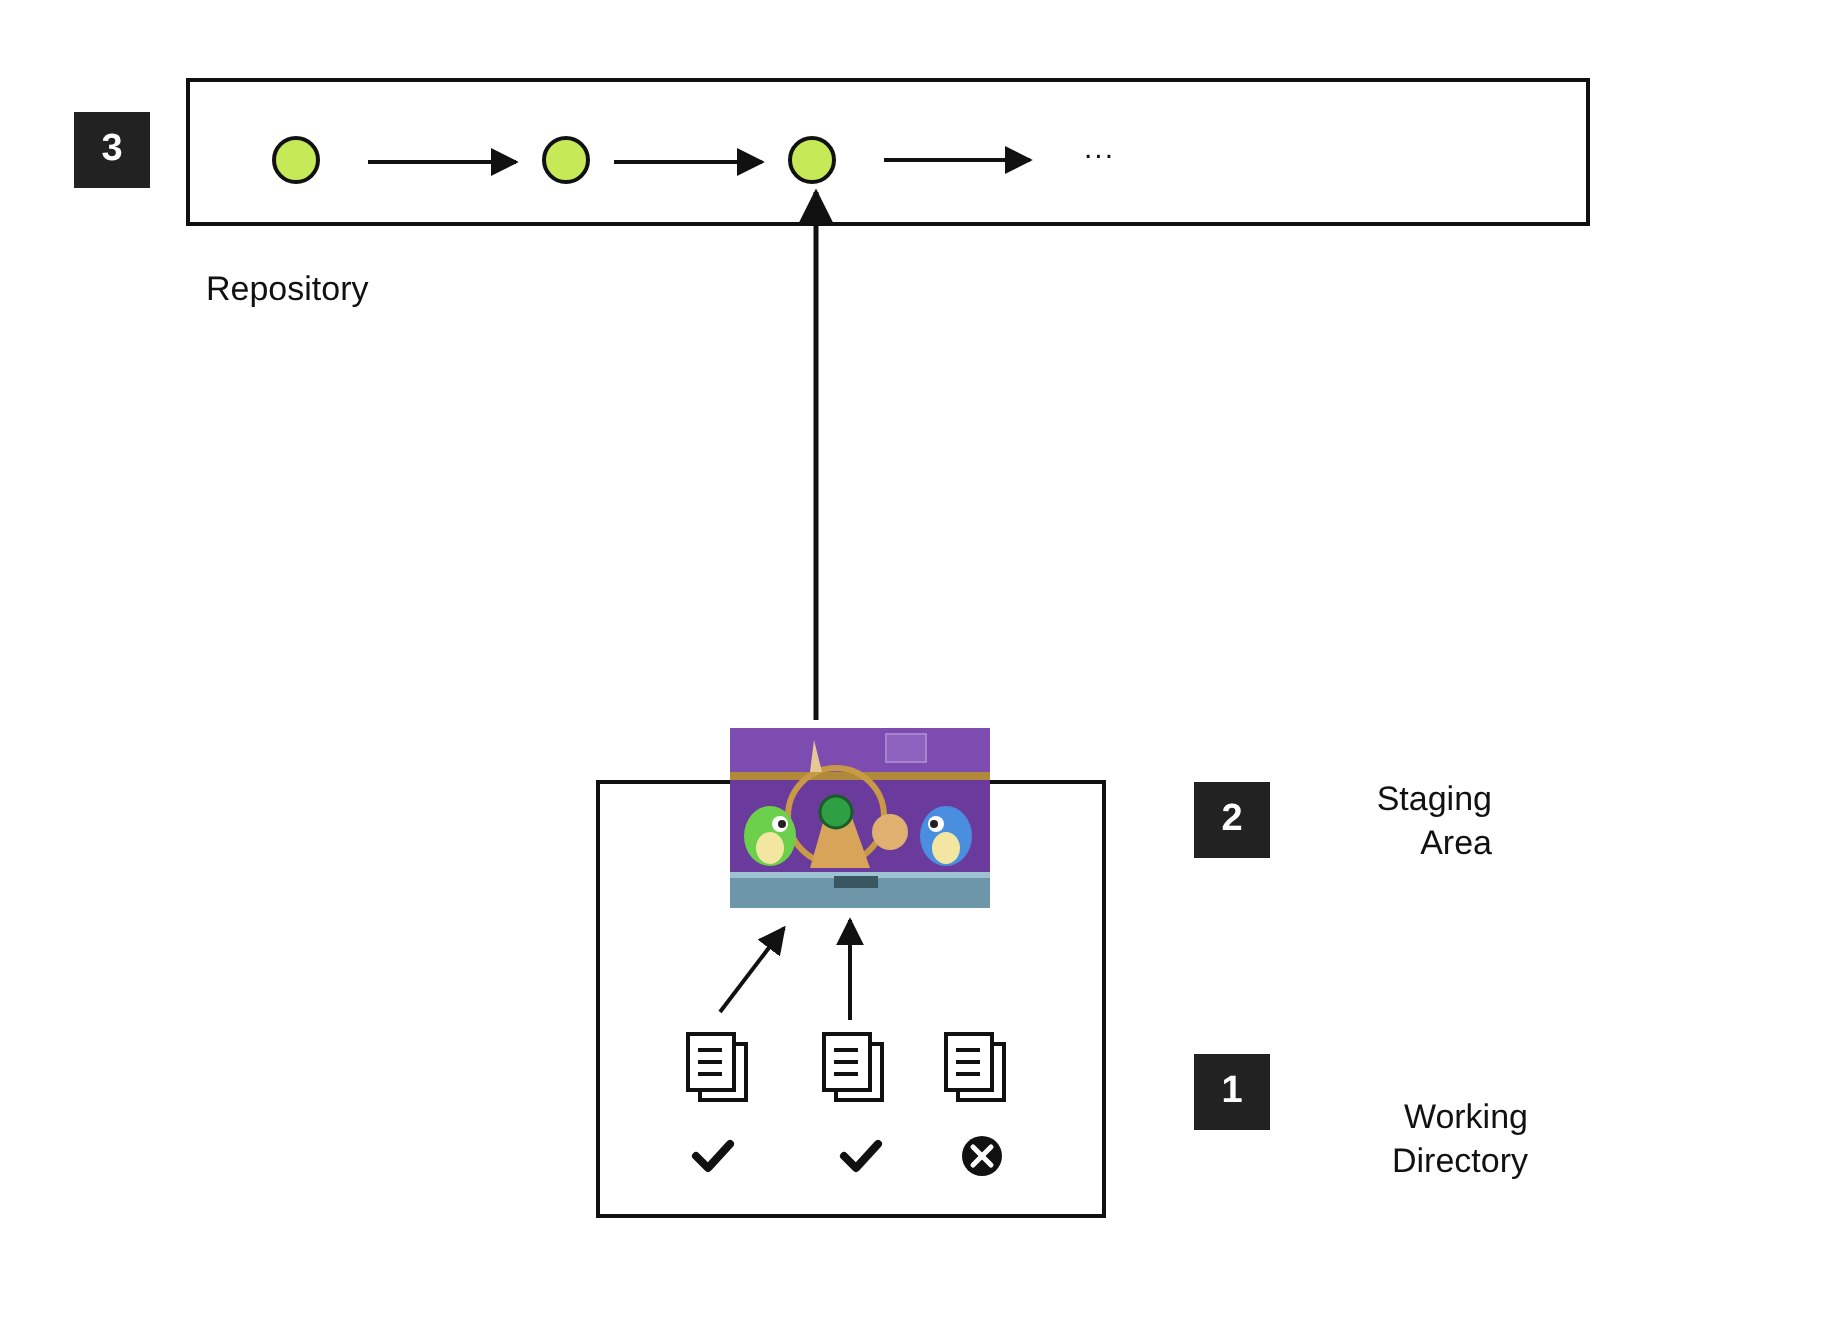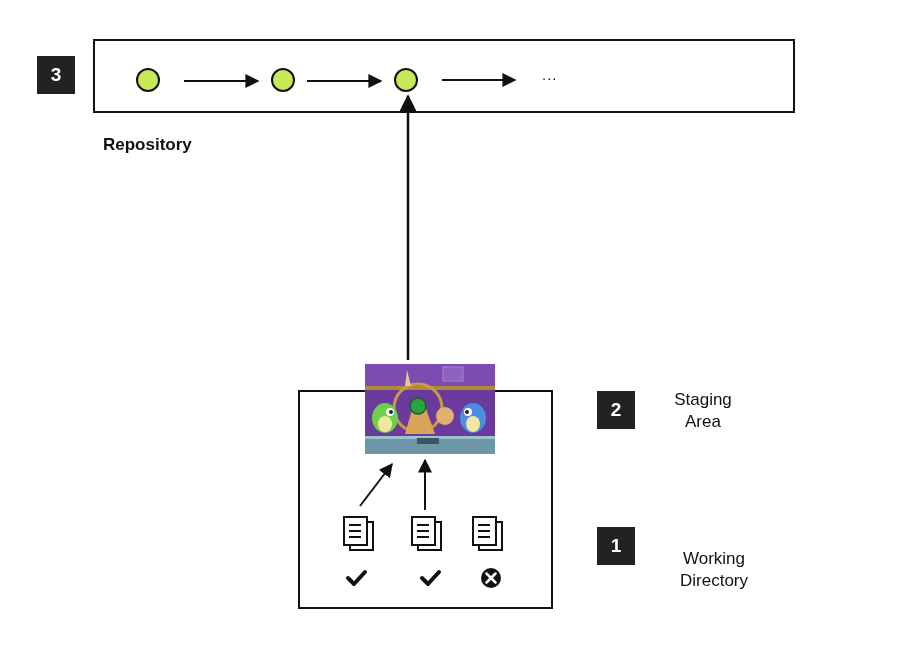--- a/index.html
+++ b/index.html
@@ -1,34 +1,34 @@
 <!DOCTYPE html>
 <html><head>
   <meta charset="utf-8">
   <style>
     html, body { margin: 0; padding: 0; background: #ffffff; }
     body { width: 911px; height: 672px; position: relative; overflow: hidden;
            font-family: "Liberation Sans", "DejaVu Sans", sans-serif; color: #111; }
     .badge { position: absolute; width: 38px; height: 38px; background: #222222; color: #ffffff;
              font-weight: bold; font-size: 19px; display: flex; align-items: center; justify-content: center; }
-    .label { position: absolute; font-size: 17px; color: #111; text-align: center; line-height: 22px; }
+    .label { position: absolute; font-size: 17px; color: #111; text-align: right; line-height: 22px; }
     .repo-box { position: absolute; left: 93px; top: 39px; width: 702px; height: 74px;
                 border: 2px solid #111; box-sizing: border-box; }
     .stage-box { position: absolute; left: 298px; top: 390px; width: 255px; height: 219px;
                  border: 2px solid #111; box-sizing: border-box; }
     svg.overlay { position: absolute; left: 0; top: 0; }
     .ellipsis { position: absolute; left: 542px; top: 66px; font-size: 15px; letter-spacing: 1px; }
     .game-img { position: absolute; left: 365px; top: 364px; width: 130px; height: 90px; overflow: hidden; }
   </style>
 </head>
 <body>
 
 <div class="badge" style="left:37px; top:56px;">3</div>
 <div class="repo-box"></div>
-<div class="label" style="left:103px; top:134px; text-align:right;font-weight:bold;">Repository</div>
+<div class="label" style="left:103px; top:134px; text-align:right;">Repository</div>
 <div class="ellipsis">...</div>
 
 <div class="stage-box"></div>
 <div class="badge" style="left:597px; top:391px;">2</div>
 <div class="label" style="left:660px; top:389px; width:86px;">
   <div>Staging</div>
   <div>Area</div>
 </div>
 
 <div class="badge" style="left:597px; top:527px;">1</div>

